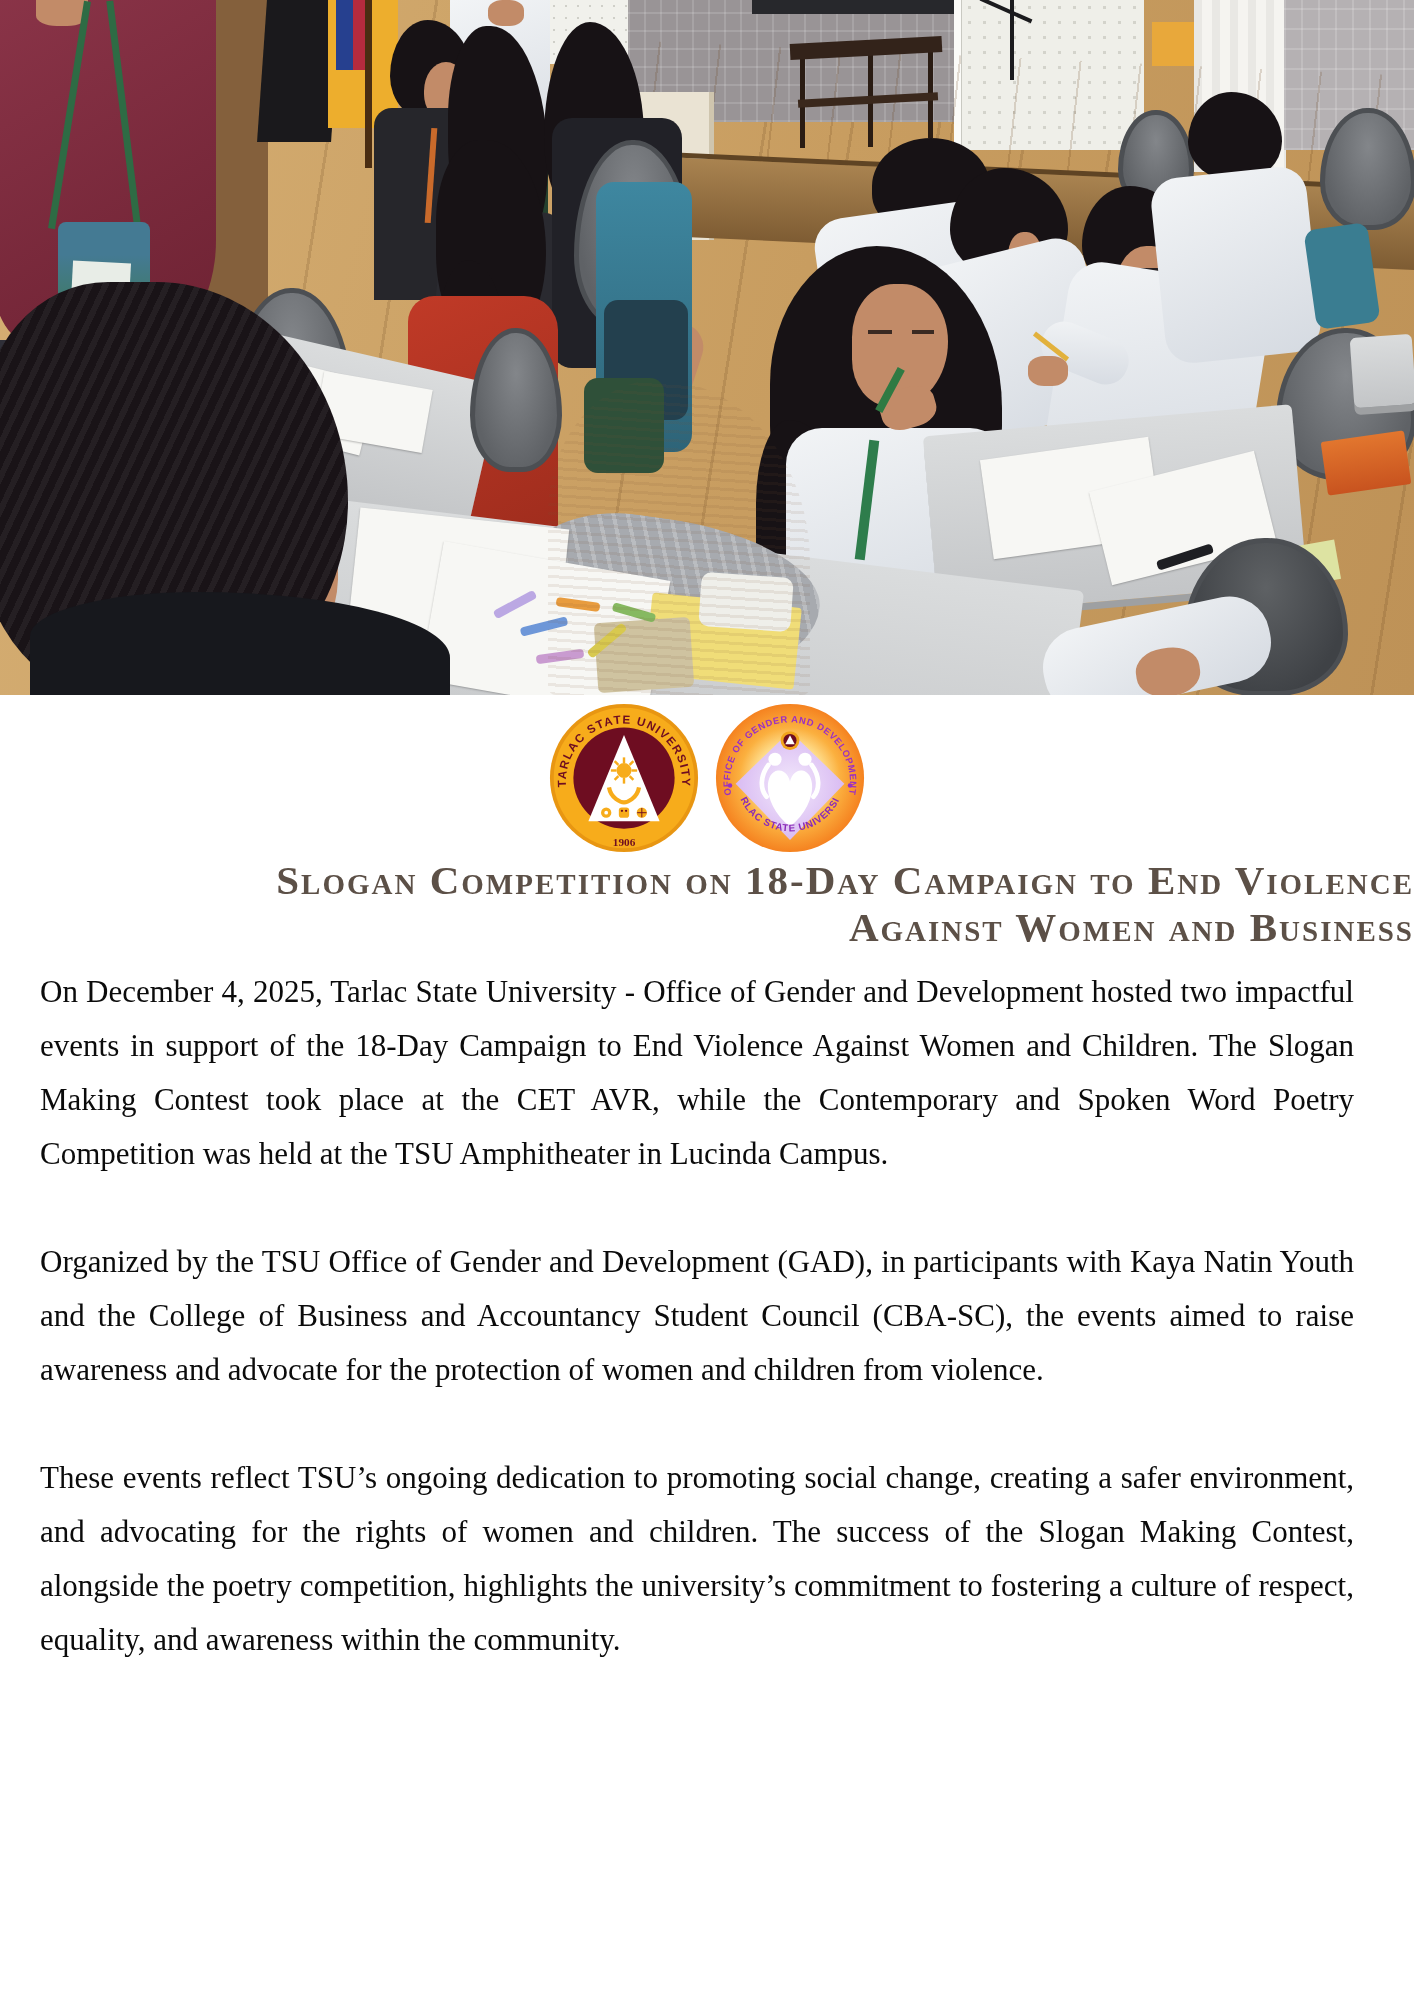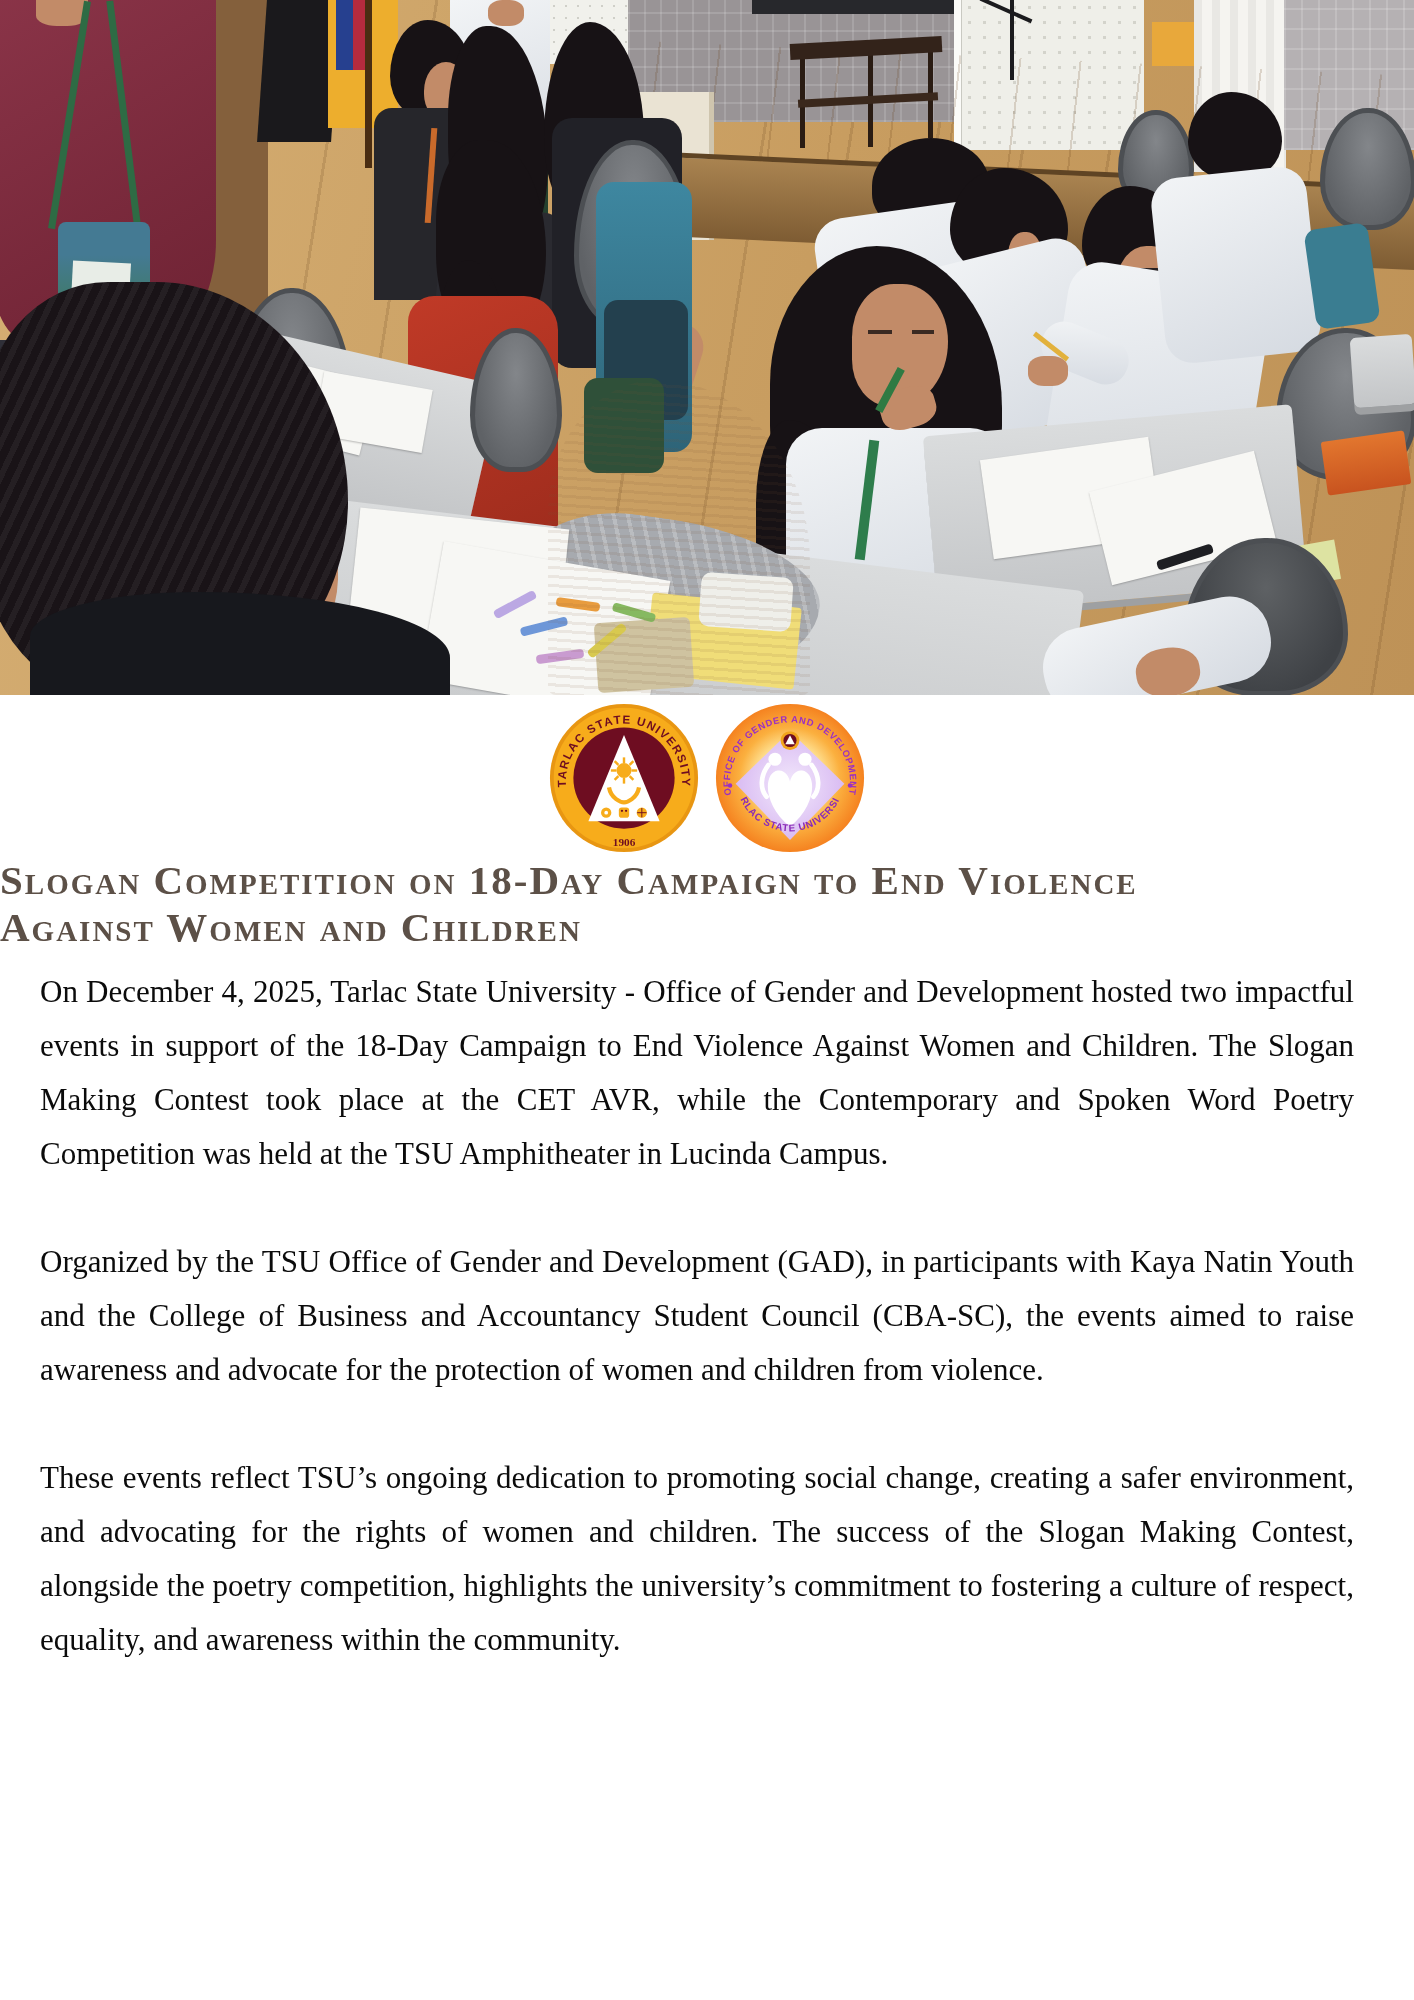--- a/index.html
+++ b/index.html
@@ -13,21 +13,21 @@
   .skin{background:#C28B68;}
   .wshirt{background:linear-gradient(160deg,#F2F4F6,#D5DAE1);}
   .chair{background:radial-gradient(ellipse at 50% 30%,#83868A,#5F6266 75%);
          border:5px solid #4C4F53;border-radius:50% 50% 44% 44%/62% 62% 40% 40%;box-sizing:border-box;}
   .tbl{background:linear-gradient(#DADCDD,#C3C5C7);border-radius:6px;box-shadow:0 7px 0 #9EA0A2;}
   .paper{background:#F7F7F4;box-shadow:0 1px 2px rgba(0,0,0,.25);}
   
   .logos{display:flex;justify-content:center;align-items:center;gap:16px;margin-top:8px;height:150px;}
   .logo{width:150px;height:150px;display:block;}
   
-  .title{margin-top:4px;text-align:left;color:#5C5047;font-variant:small-caps;
+  .title{margin-top:4px;text-align:right;color:#5C5047;font-variant:small-caps;
          font-weight:700;font-size:41px;line-height:47px;letter-spacing:2px;}
   
   .article{margin:14px 60px 0 40px;}
   .article p{margin:0 0 54px 0;font-size:31px;line-height:54px;text-align:justify;color:#0B0B0B;}
 </style>
 </head>
 <body>
 
 <div class="page">
 
@@ -250,21 +250,21 @@
         <textPath href="#gadTop" startOffset="50%" text-anchor="middle">OFFICE OF GENDER AND DEVELOPMENT</textPath>
       </text>
       <text font-family="Liberation Sans, sans-serif" font-size="10.5" font-weight="bold" fill="#8A2BB8" letter-spacing="0.8">
         <textPath href="#gadBot" startOffset="50%" text-anchor="middle">TARLAC STATE UNIVERSITY</textPath>
       </text>
     </svg>
   </div>
 
   <h1 class="title" style="margin:4px 0 0 0;">
     <span style="display:block;">Slogan Competition on 18-Day Campaign to End Violence</span>
-    <span style="display:block;">Against Women and Children</span>
+    <span style="display:block;">Against Women and Business</span>
   </h1>
 
   <div class="article">
     <p>On December 4, 2025, Tarlac State University - Office of Gender and Development hosted two impactful events in support of the 18-Day Campaign to End Violence Against Women and Children. The Slogan Making Contest took place at the CET AVR, while the Contemporary and Spoken Word Poetry Competition was held at the TSU Amphitheater in Lucinda Campus.</p>
     <p>Organized by the TSU Office of Gender and Development (GAD), in participants with Kaya Natin Youth and the College of Business and Accountancy Student Council (CBA-SC), the events aimed to raise awareness and advocate for the protection of women and children from violence.</p>
     <p>These events reflect TSU’s ongoing dedication to promoting social change, creating a safer environment, and advocating for the rights of women and children. The success of the Slogan Making Contest, alongside the poetry competition, highlights the university’s commitment to fostering a culture of respect, equality, and awareness within the community.</p>
   </div>
 
 </div>
 

